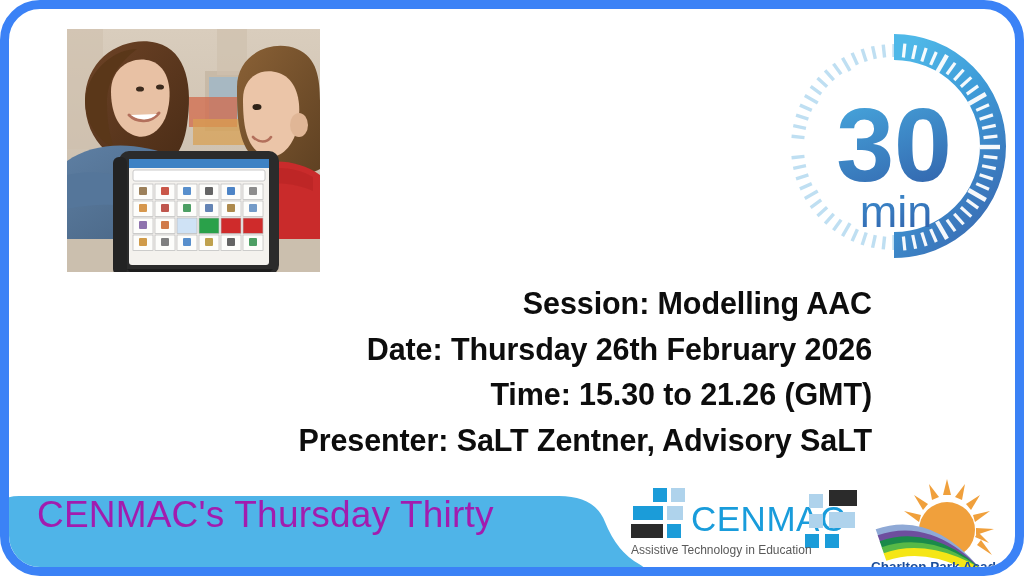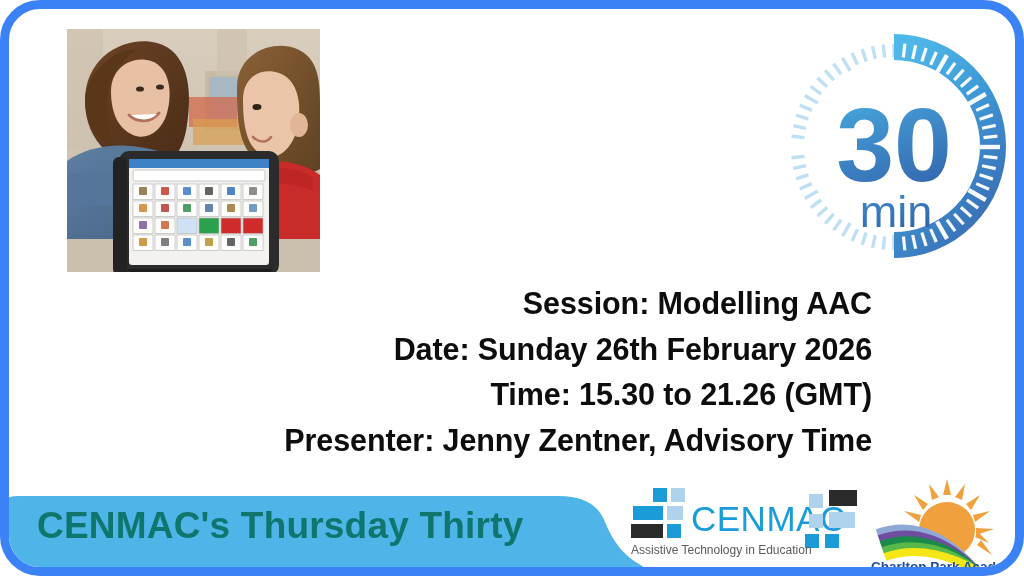--- a/index.html
+++ b/index.html
@@ -68,24 +68,24 @@
     bottom: -10px;
     width: 660px;
     height: 125px;
     pointer-events: none;
   }
   #banner svg { display: block; width: 100%; height: 100%; }
 
   #banner-label {
     position: absolute;
     left: 28px;
-    bottom: 20px;
+    bottom: 31px;
     font-size: 37px;
-    font-weight: bold;
-    color: #0f766e;
+    font-weight: normal;
+    color: #a21caf;
     letter-spacing: 0.2px;
     white-space: nowrap;
   }
 
   
   #cenmac-logo {
     position: absolute;
     left: 618px;
     top: 477px;
     width: 235px;
@@ -359,23 +359,23 @@
       </g>
 
       <text x="113" y="148" text-anchor="middle" font-family="'Liberation Sans', sans-serif" font-size="104" font-weight="bold" fill="url(#numGrad)">30</text>
 
       <text x="115" y="194" text-anchor="middle" font-family="'Liberation Sans', sans-serif" font-size="45" fill="url(#minGrad)">min</text>
     </svg>
   </div>
 
   <div id="details">
     <div class="line">Session: Modelling AAC</div>
-    <div class="line">Date: Sunday 26th February 2026</div>
+    <div class="line">Date: Thursday 26th February 2026</div>
     <div class="line">Time: 15.30 to 21.26 (GMT)</div>
-    <div class="line">Presenter: Jenny Zentner, Advisory Time</div>
+    <div class="line">Presenter: SaLT Zentner, Advisory SaLT</div>
   </div>
 
   <div id="banner">
     <svg viewBox="0 0 660 125" preserveAspectRatio="none" aria-hidden="true">
       <path d="M0 125 L0 60 Q0 44 20 44 L560 44
                Q596 44 606 70 Q618 100 640 112 Q650 118 652 125 Z" fill="#4FB4E8"></path>
     </svg>
   </div>
   <div id="banner-label">CENMAC's Thursday Thirty</div>
 

